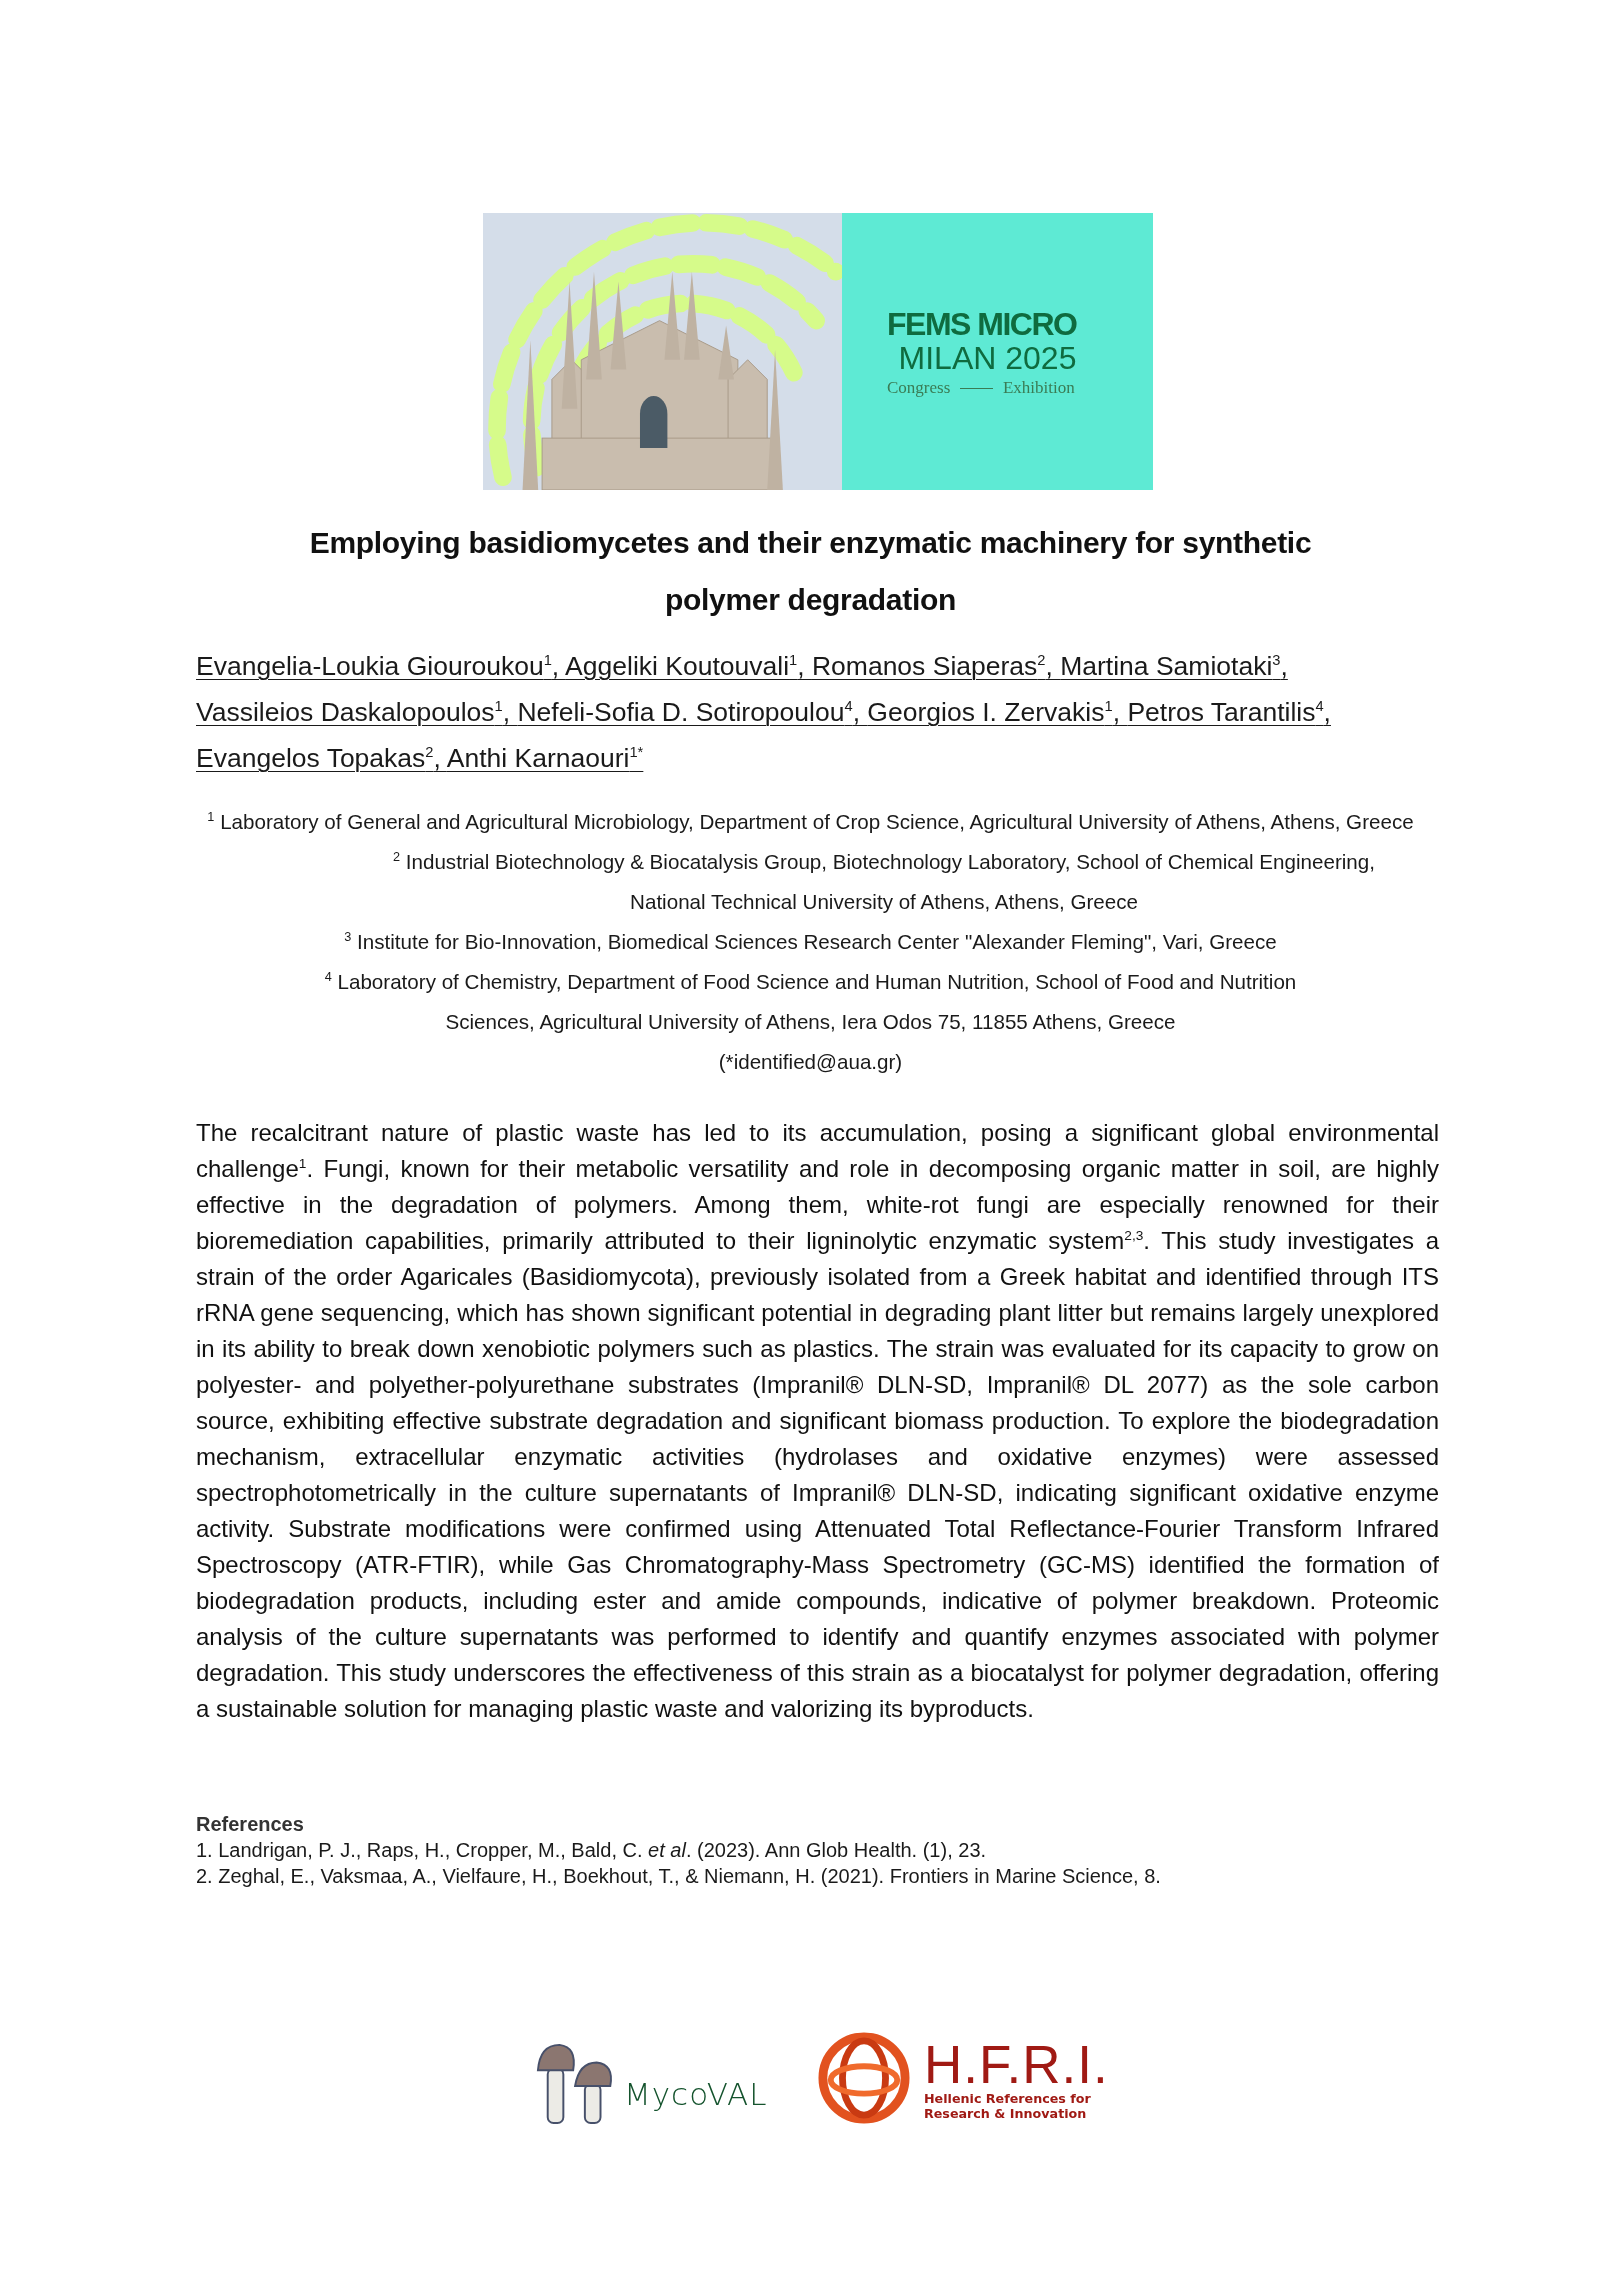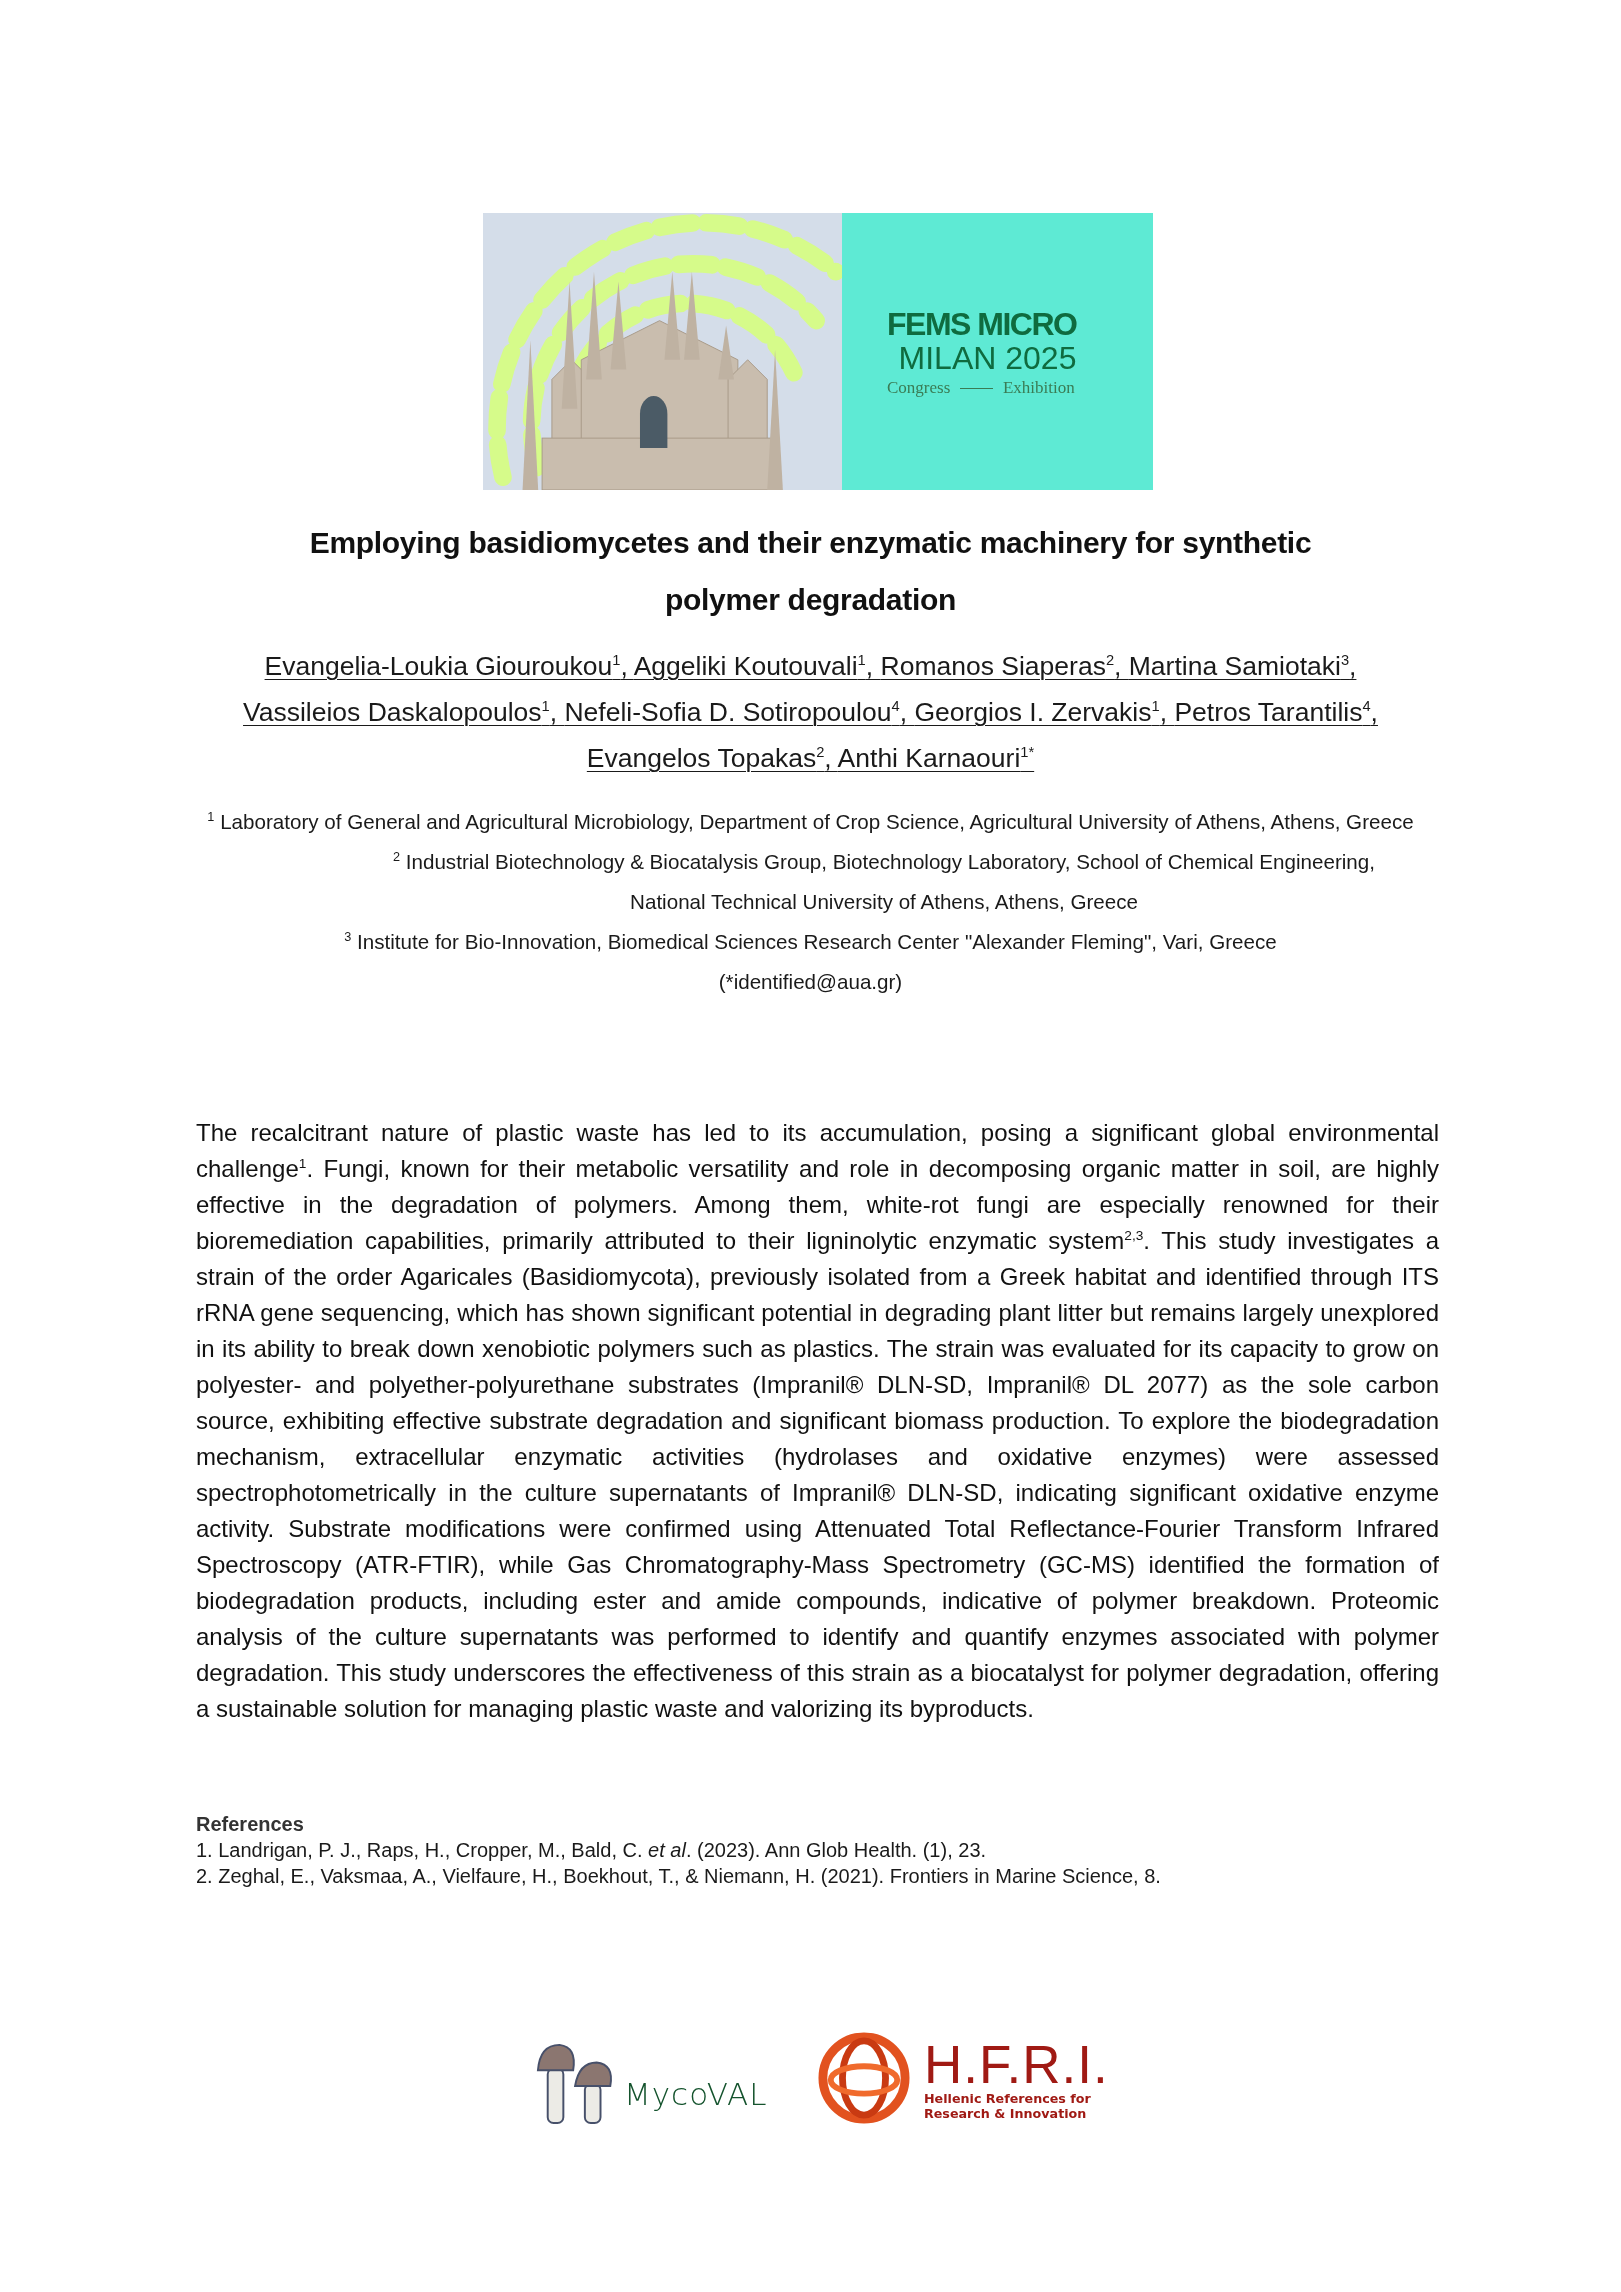--- a/index.html
+++ b/index.html
@@ -14,21 +14,21 @@
   .brand-line1 { font-family: "Liberation Sans", sans-serif; font-weight: bold; font-size: 32px; letter-spacing: -1.5px; line-height: 33px; }
   .brand-line2 { font-family: "Liberation Sans", sans-serif; font-size: 32px; letter-spacing: 0px; line-height: 35px; }
   .brand-line3 { font-family: "Liberation Serif", serif; font-size: 17px; color: #3a7c55; display: flex; align-items: center; gap: 9.8px; margin-top: 2px; }
   .brand-line3 .rule { width: 33px; height: 1px; background: #3a7c55; }
 
   
   .title { position: absolute; left: 147px; width: 1327px; top: 514px; text-align: center;
            font-family: "Liberation Sans", sans-serif; font-weight: bold; font-size: 30px; line-height: 57px; color: #111; letter-spacing: -0.3px; }
 
   
-  .authors { position: absolute; left: 196px; width: 1229px; top: 643px; text-align: center;
+  .authors { position: absolute; left: 196px; width: 1229px; top: 643px; text-align: left;
              font-size: 26.5px; line-height: 46px; color: #1a1a1a; }
   .authors .author { text-decoration: underline; text-decoration-thickness: 1px; text-underline-offset: 3.9px; }
   .authors sup { font-size: 14.7px; line-height: 0; }
 
   
   .affils { position: absolute; left: 186px; width: 1249px; top: 802px; text-align: center;
             font-size: 20.6px; line-height: 40px; color: #1a1a1a; }
   .affils sup { font-size: 12.7px; line-height: 0; }
   .affil-block { display: block; }
   .affil-2 { padding-left: 206px; padding-right: 59px; }
@@ -104,20 +104,21 @@
 
 <div class="authors">
   <span class="author"><span>Evangelia-Loukia Giouroukou</span><sup>1</sup><span>, </span></span><span class="author"><span>Aggeliki Koutouvali</span><sup>1</sup><span>, </span></span><span class="author"><span>Romanos Siaperas</span><sup>2</sup><span>, </span></span><span class="author"><span>Martina Samiotaki</span><sup>3</sup><span>,</span></span><br>
   <span class="author"><span>Vassileios Daskalopoulos</span><sup>1</sup><span>, </span></span><span class="author"><span>Nefeli-Sofia D. Sotiropoulou</span><sup>4</sup><span>, </span></span><span class="author"><span>Georgios I. Zervakis</span><sup>1</sup><span>, </span></span><span class="author"><span>Petros Tarantilis</span><sup>4</sup><span>, </span></span><span class="author"><span>Evangelos Topakas</span><sup>2</sup><span>, </span></span><span class="author"><span>Anthi Karnaouri</span><sup>1*</sup><span></span></span>
 </div>
 
 <div class="affils">
   <span class="affil-block"><sup>1</sup> <span>Laboratory of General and Agricultural Microbiology, Department of Crop Science, Agricultural University of Athens, Athens, Greece</span></span>
   <span class="affil-block affil-2"><sup>2</sup> <span>Industrial Biotechnology &amp; Biocatalysis Group, Biotechnology Laboratory, School of Chemical Engineering, National Technical University of Athens, Athens, Greece</span></span>
   <span class="affil-block"><sup>3</sup> <span>Institute for Bio-Innovation, Biomedical Sciences Research Center "Alexander Fleming", Vari, Greece</span></span>
+  <span class="affil-block" style="padding:0 118px;"><sup>4</sup> <span>Laboratory of Chemistry, Department of Food Science and Human Nutrition, School of Food and Nutrition Sciences, Agricultural University of Athens, Iera Odos 75, 11855 Athens, Greece</span></span>
   <span class="affil-block">(*identified@aua.gr)</span>
 </div>
 
 <p class="abstract"><span>The recalcitrant nature of plastic waste has led to its accumulation, posing a significant global environmental challenge</span><sup>1</sup><span>. Fungi, known for their metabolic versatility and role in decomposing organic matter in soil, are highly effective in the degradation of polymers. Among them, white-rot fungi are especially renowned for their bioremediation capabilities, primarily attributed to their ligninolytic enzymatic system</span><sup>2,3</sup><span>. This study investigates a strain of the order Agaricales (Basidiomycota), previously isolated from a Greek habitat and identified through ITS rRNA gene sequencing, which has shown significant potential in degrading plant litter but remains largely unexplored in its ability to break down xenobiotic polymers such as plastics. The strain was evaluated for its capacity to grow on polyester- and polyether-polyurethane substrates (Impranil® DLN-SD, Impranil® DL 2077) as the sole carbon source, exhibiting effective substrate degradation and significant biomass production. To explore the biodegradation mechanism, extracellular enzymatic activities (hydrolases and oxidative enzymes) were assessed spectrophotometrically in the culture supernatants of Impranil® DLN-SD, indicating significant oxidative enzyme activity. Substrate modifications were confirmed using Attenuated Total Reflectance-Fourier Transform Infrared Spectroscopy (ATR-FTIR), while Gas Chromatography-Mass Spectrometry (GC-MS) identified the formation of biodegradation products, including ester and amide compounds, indicative of polymer breakdown. Proteomic analysis of the culture supernatants was performed to identify and quantify enzymes associated with polymer degradation. This study underscores the effectiveness of this strain as a biocatalyst for polymer degradation, offering a sustainable solution for managing plastic waste and valorizing its byproducts.</span></p>
 
 <div class="refs">
   <div class="ref-head">References</div>
   <span class="ref-item"><span>1. Landrigan, P. J., Raps, H., Cropper, M., Bald, C. </span><i>et al</i><span>. (2023). Ann Glob Health. (1), 23.</span></span>
   <span class="ref-item"><span>2. Zeghal, E., Vaksmaa, A., Vielfaure, H., Boekhout, T., &amp; Niemann, H. (2021). Frontiers in Marine Science, 8.</span></span>
 </div>

